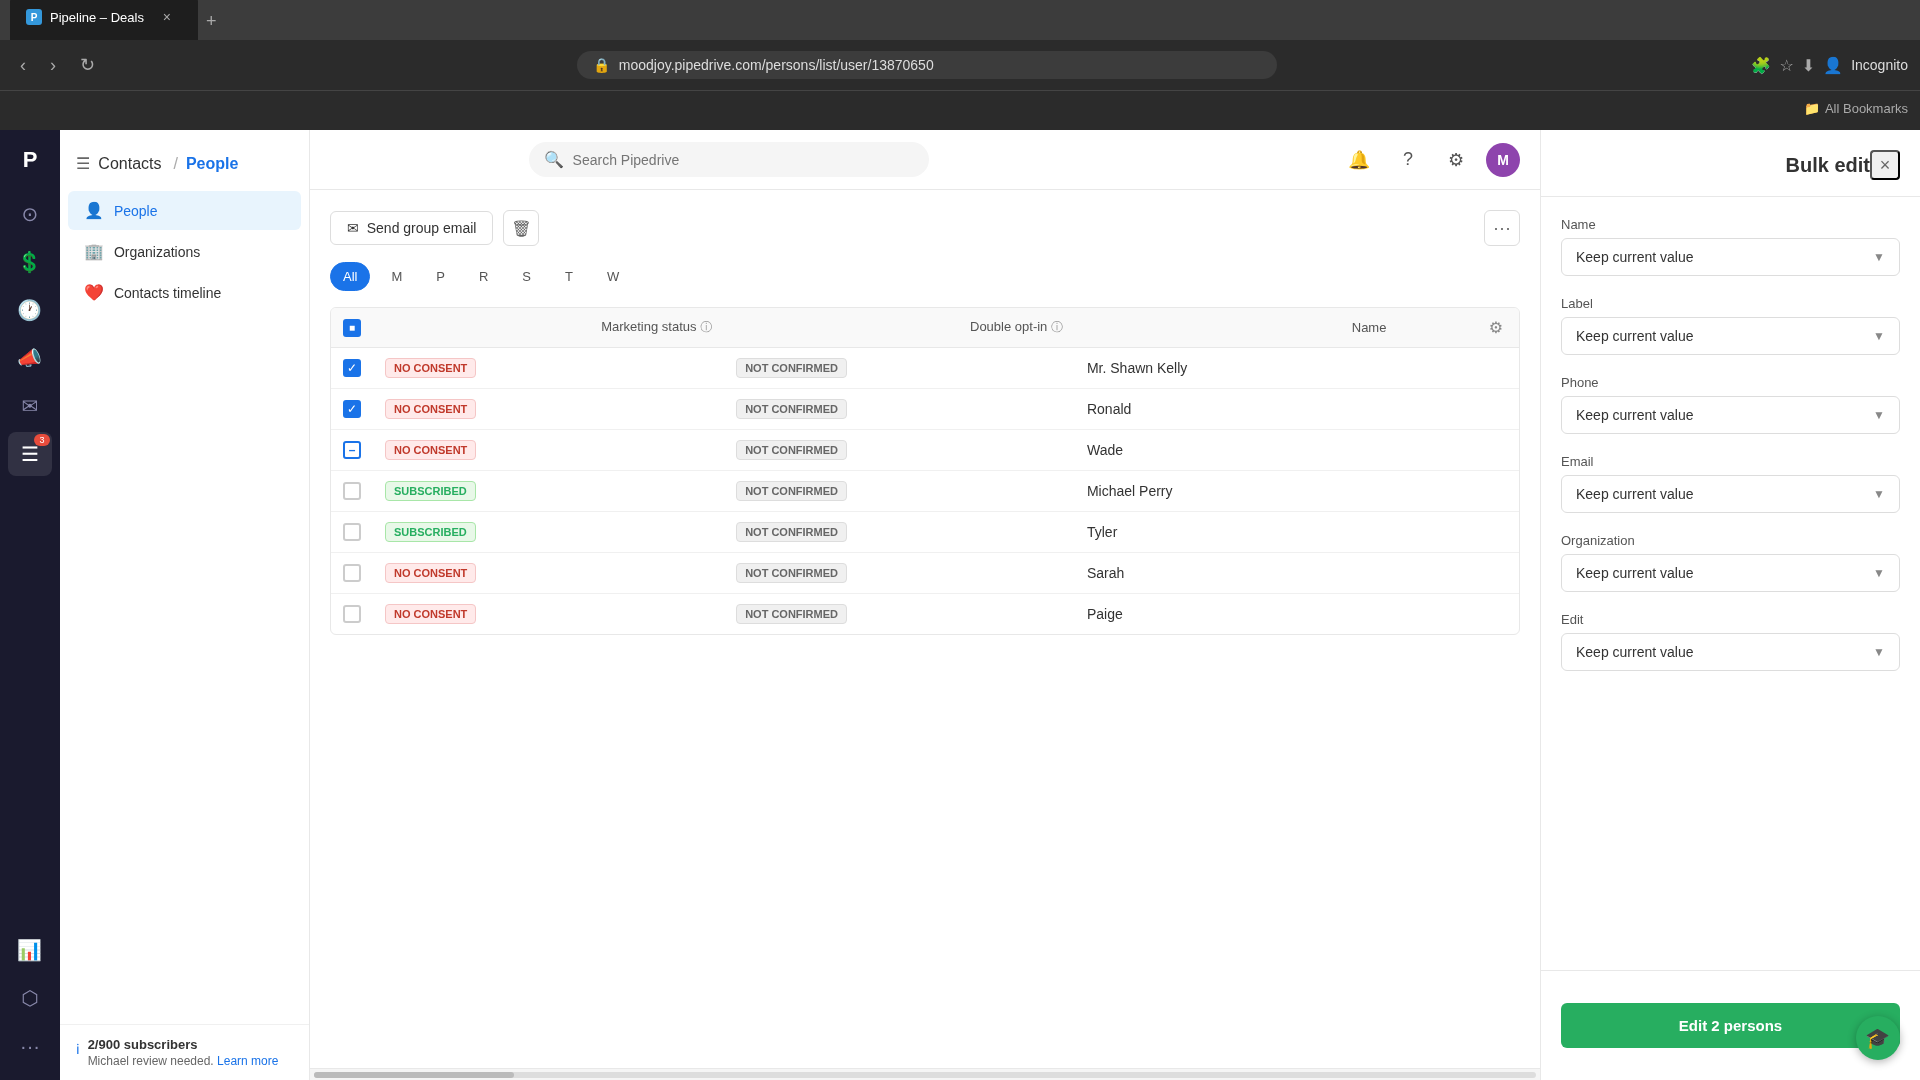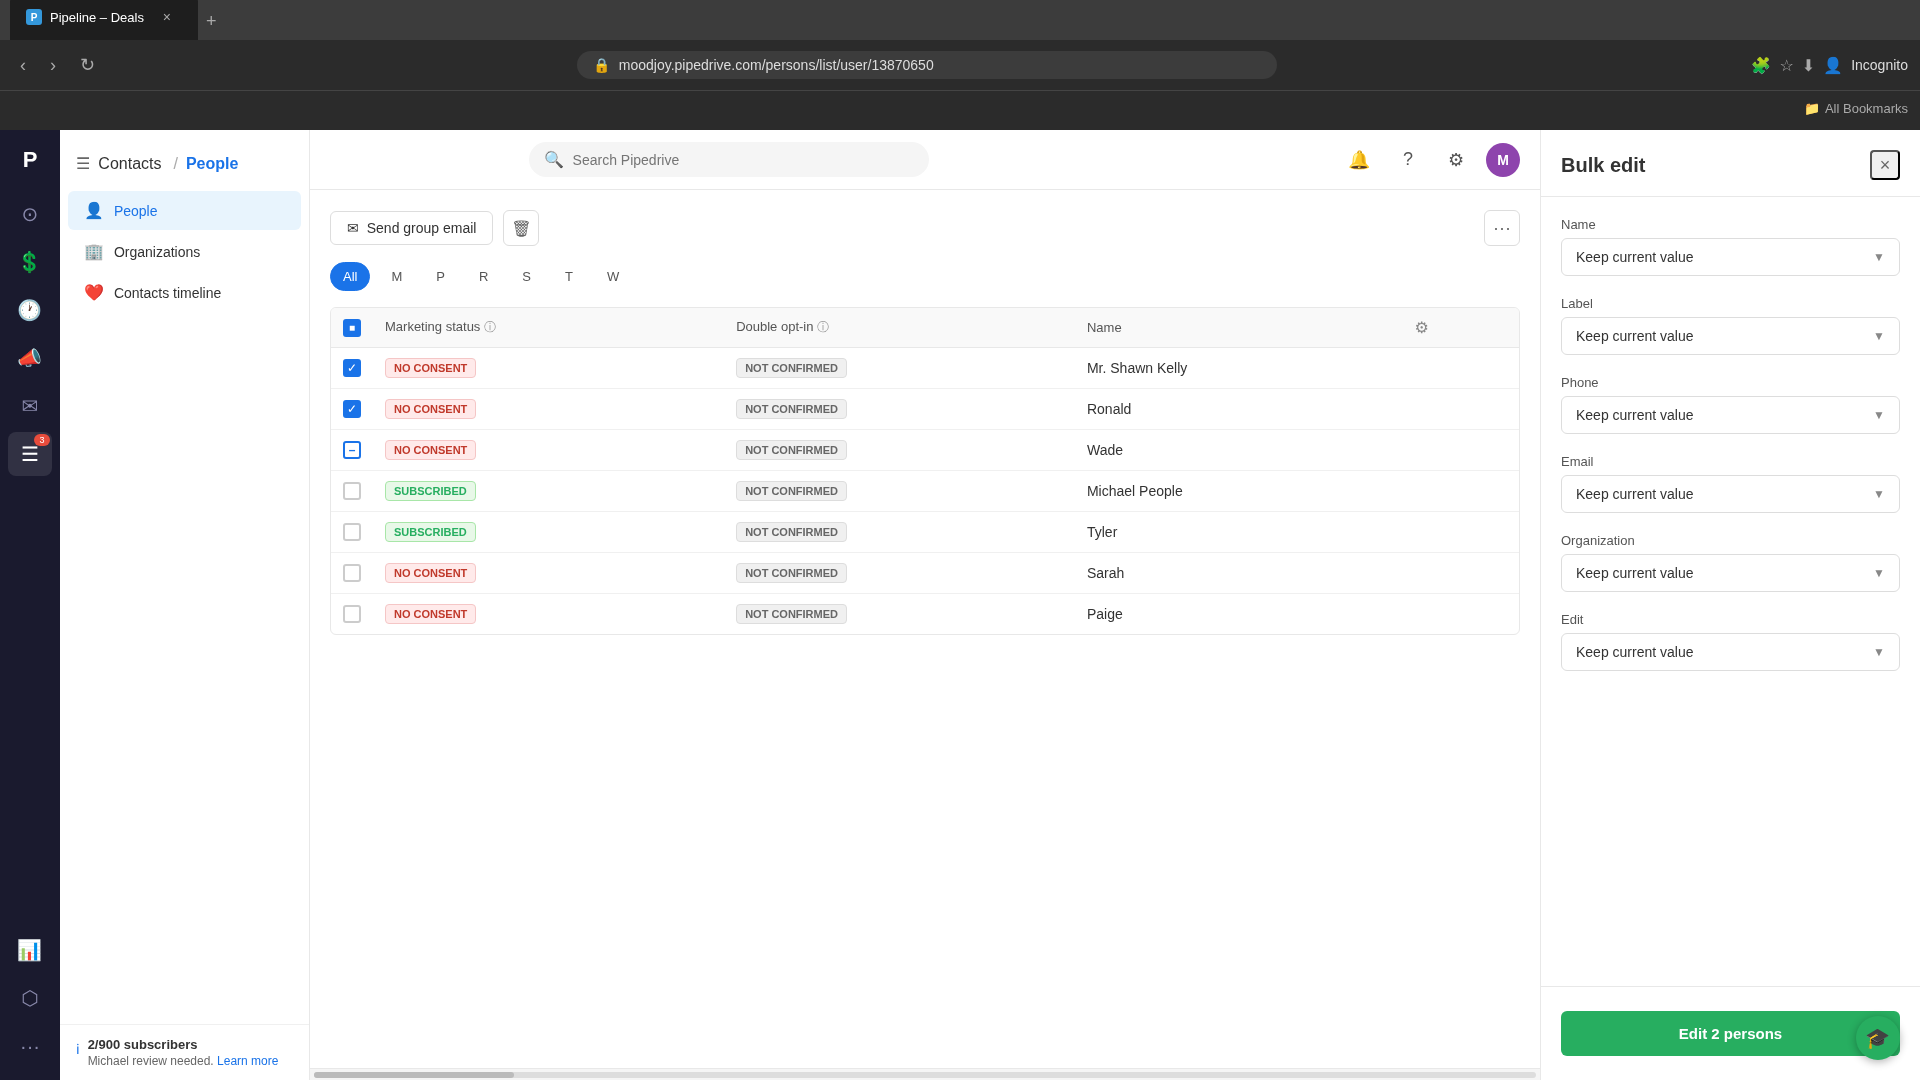--- a/index.html
+++ b/index.html
@@ -70,21 +70,21 @@
 
     
     .filter-row { display: flex; align-items: center; gap: 8px; margin-bottom: 16px; }
     .filter-btn { padding: 6px 12px; border-radius: 16px; font-size: 13px; cursor: pointer; border: 1px solid transparent; color: #555; background: none; }
     .filter-btn.active { background: #1a73e8; color: #fff; border-color: #1a73e8; }
 
     
     .table-container { border: 1px solid #e8e8e8; border-radius: 6px; overflow: hidden; }
     table { width: 100%; border-collapse: collapse; }
     thead tr { background: #f9f9f9; border-bottom: 1px solid #e8e8e8; }
-    th { padding: 10px 12px; text-align: left; font-size: 13px; font-weight: 500; color: #555; white-space: nowrap; }
+    th { padding: 10px 12px; text-align: right; font-size: 13px; font-weight: 500; color: #555; white-space: nowrap; }
     tbody tr { border-bottom: 1px solid #f0f0f0; }
     tbody tr:last-child { border-bottom: none; }
     td { padding: 10px 12px; font-size: 14px; color: #333; vertical-align: middle; }
     .checkbox-cell { width: 40px; }
     .custom-checkbox { width: 18px; height: 18px; border: 2px solid #ccc; border-radius: 3px; cursor: pointer; display: flex; align-items: center; justify-content: center; }
     .custom-checkbox.checked { background: #1a73e8; border-color: #1a73e8; }
     .custom-checkbox.checked::after { content: '✓'; color: white; font-size: 12px; }
     .custom-checkbox.partial { background: #fff; border-color: #1a73e8; }
     .custom-checkbox.partial::after { content: '–'; color: #1a73e8; font-size: 12px; font-weight: bold; }
     .select-all { width: 18px; height: 18px; background: #1a73e8; border-radius: 3px; display: flex; align-items: center; justify-content: center; cursor: pointer; }
@@ -93,29 +93,29 @@
     .badge-no-consent { background: #ffeaea; color: #c0392b; border: 1px solid #f5c6c6; }
     .badge-subscribed { background: #e8f8e8; color: #27ae60; border: 1px solid #a8e6a8; }
     .badge-pending { background: #fff3cd; color: #856404; border: 1px solid #ffc107; }
     .badge-not-confirmed { background: #f0f0f0; color: #666; border: 1px solid #ddd; font-size: 11px; padding: 3px 8px; border-radius: 4px; display: inline-block; text-transform: uppercase; font-weight: 600; }
     .custom-badge { background: #6c3483; color: #fff; padding: 3px 8px; border-radius: 4px; font-size: 11px; font-weight: 600; }
     .gear-icon { color: #888; cursor: pointer; font-size: 16px; padding: 4px; }
     .info-icon-sm { color: #999; font-size: 12px; cursor: pointer; }
 
     
     .bulk-edit-panel { width: 380px; background: #fff; border-left: 1px solid #e8e8e8; display: flex; flex-direction: column; height: 100%; overflow-y: auto; }
-    .bulk-edit-header { display: flex; align-items: center; justify-content: space-between; padding: 20px 20px 16px; border-bottom: 1px solid #e8e8e8; }
+    .bulk-edit-header { display: flex; align-items: center; justify-content: flex-end; padding: 20px 20px 16px; border-bottom: 1px solid #e8e8e8; }
     .bulk-edit-title { font-size: 20px; font-weight: 600; color: #333; }
     .close-btn { width: 30px; height: 30px; display: flex; align-items: center; justify-content: center; cursor: pointer; color: #666; font-size: 18px; border-radius: 4px; }
     .bulk-edit-body { padding: 20px; flex: 1; display: flex; flex-direction: column; gap: 20px; }
     .field-group { display: flex; flex-direction: column; gap: 6px; }
     .field-label { font-size: 13px; font-weight: 500; color: #555; }
     .field-select { display: flex; align-items: center; justify-content: space-between; padding: 10px 14px; border: 1px solid #ddd; border-radius: 6px; font-size: 14px; color: #333; cursor: pointer; background: #fff; }
     .field-select .chevron { color: #888; font-size: 12px; }
-    .bulk-edit-footer { padding: 24px 20px; border-top: 1px solid #e8e8e8; }
+    .bulk-edit-footer { padding: 32px 20px; border-top: 1px solid #e8e8e8; }
     .btn-edit { width: 100%; padding: 14px; background: #27ae60; color: white; border: none; border-radius: 6px; font-size: 15px; font-weight: 600; cursor: pointer; }
 
     
     .scrollbar-area { height: 12px; background: #f5f5f5; border-top: 1px solid #e8e8e8; display: flex; align-items: center; padding: 0 4px; }
     .scrollbar-track { flex: 1; height: 6px; background: #ddd; border-radius: 3px; position: relative; }
     .scrollbar-thumb { width: 200px; height: 6px; background: #bbb; border-radius: 3px; }
 
     
     .help-fab { position: fixed; bottom: 20px; right: 20px; width: 44px; height: 44px; border-radius: 50%; background: #27ae60; display: flex; align-items: center; justify-content: center; color: white; font-size: 20px; cursor: pointer; box-shadow: 0 2px 8px rgba(0,0,0,0.3); z-index: 100; }
   </style>
@@ -315,21 +315,21 @@
               <tr>
       <td class="checkbox-cell">
         <div class="custom-checkbox"></div>
       </td>
       <td>
         <span class="badge-tag badge-subscribed">SUBSCRIBED</span>
       </td>
       <td>
         <span class="badge-not-confirmed">NOT CONFIRMED</span>
       </td>
-      <td>Michael People</td>
+      <td>Michael Perry</td>
       <td></td>
     </tr>
               <tr>
       <td class="checkbox-cell">
         <div class="custom-checkbox"></div>
       </td>
       <td>
         <span class="badge-tag badge-subscribed">SUBSCRIBED</span>
       </td>
       <td>

